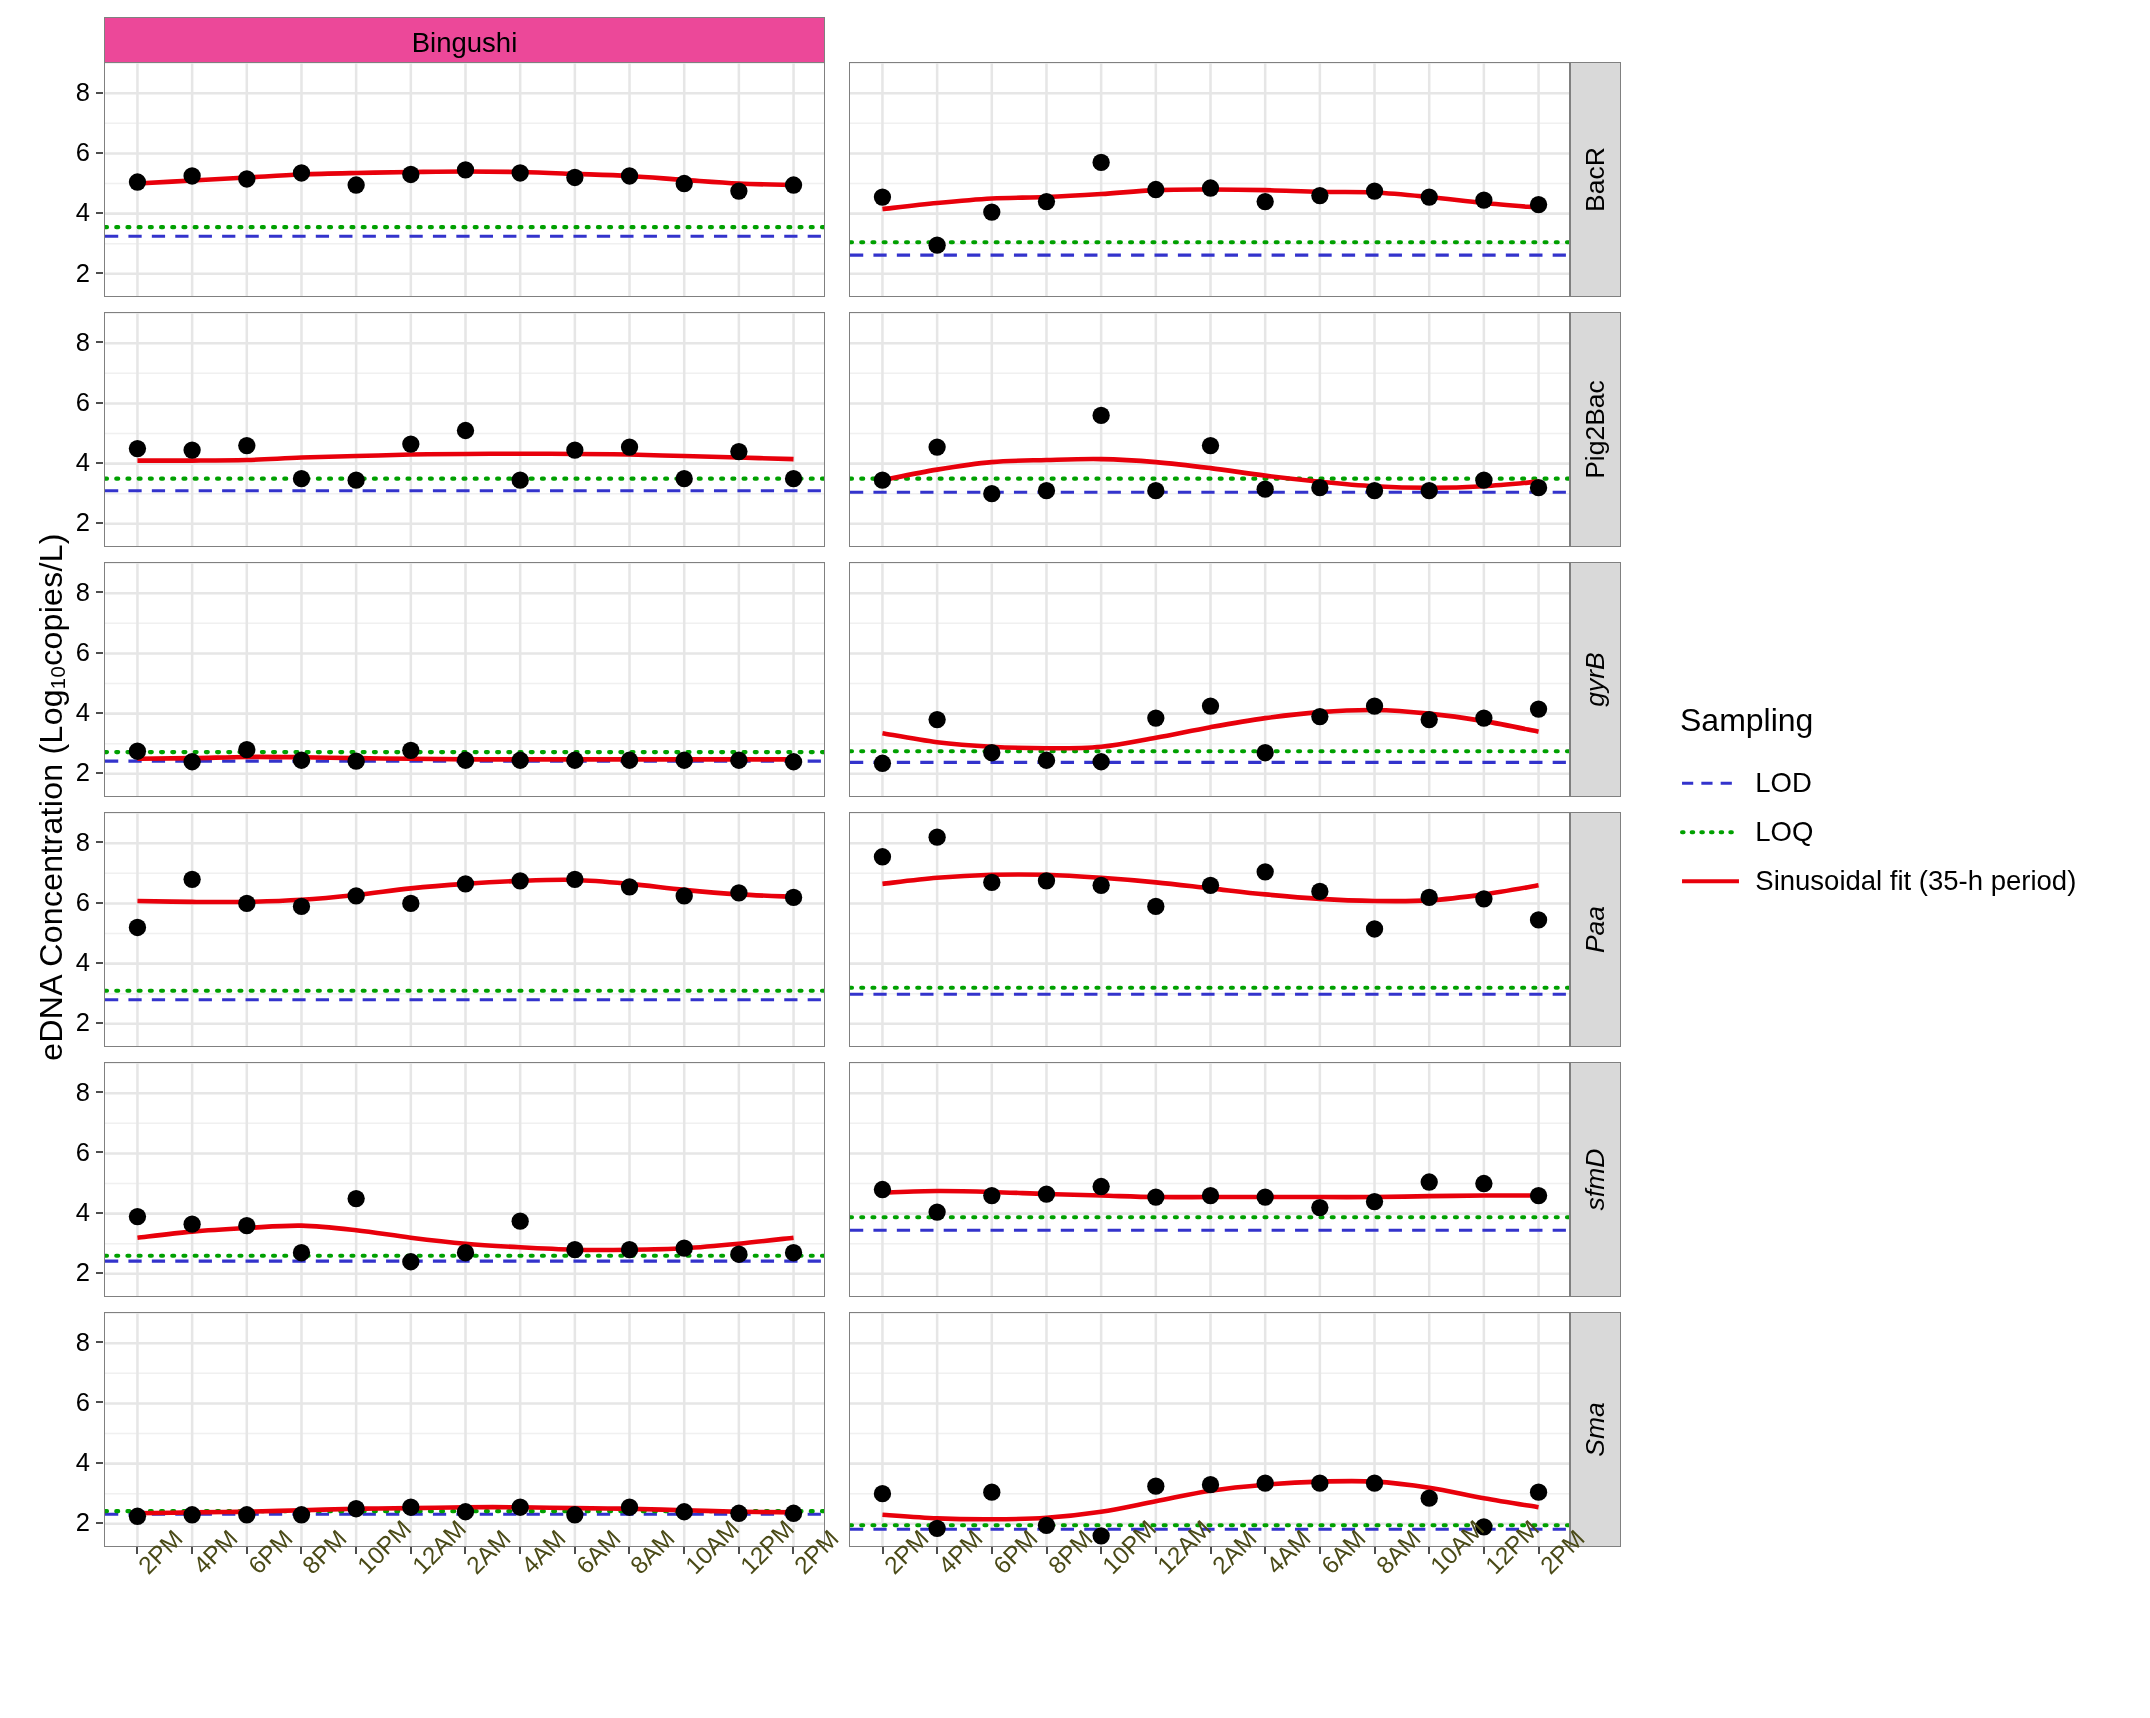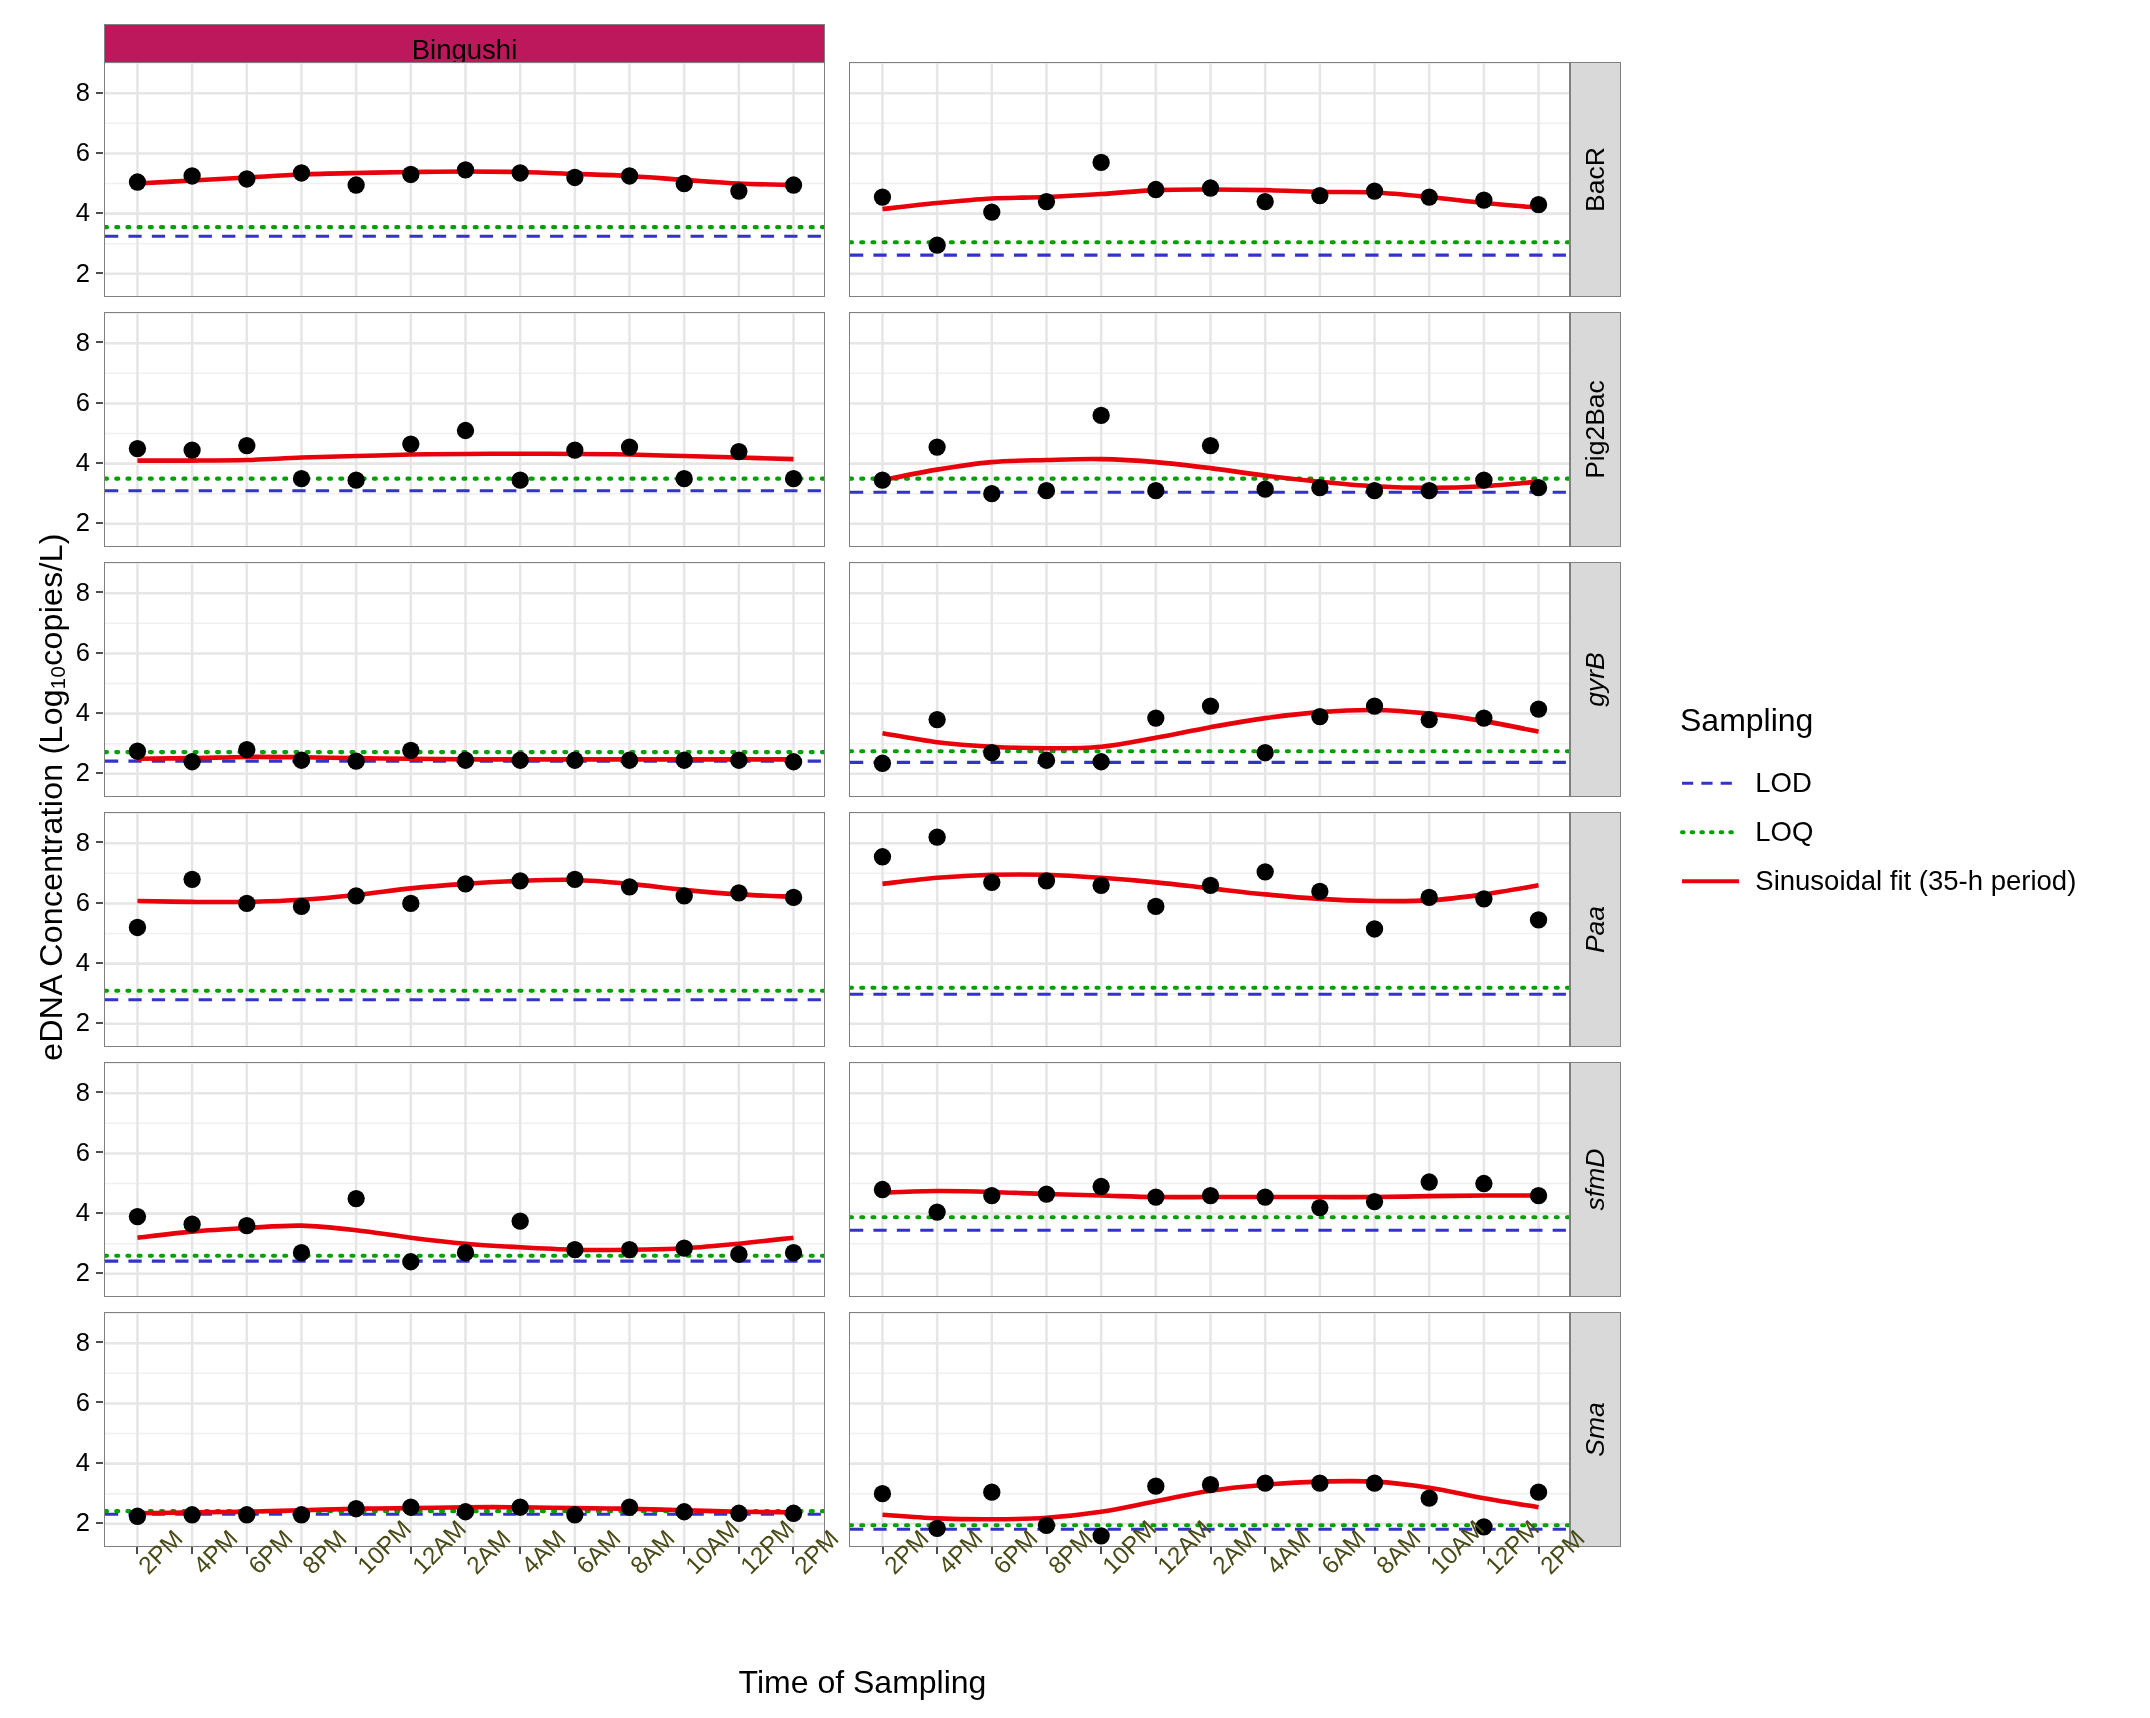--- a/index.html
+++ b/index.html
@@ -43,23 +43,23 @@
   #panel-grid {
     position: absolute;
     left: 104px;
     top: 9.2px;
     width: 1517px;
     height: 1537px;
   }
 
   .col-strip {
     position: absolute;
-    top: 15px;
+    top: 8px;
     height: 51px;
-    background: #be185d;
+    background: #ec4899;
     border: 1px solid #808080;
     box-sizing: border-box;
     display: flex;
     align-items: center;
     justify-content: center;
     font-size: 27.5px;
   }
   .row-strip {
     position: absolute;
     width: 51px;
@@ -774,21 +774,20 @@
       <div class="xtick-mark" style="left: 1270px; top: 1538px;"></div>
       <div class="xtick-label" style="left: 1267px; top: 1551px;">8AM</div>
       <div class="xtick-mark" style="left: 1324px; top: 1538px;"></div>
       <div class="xtick-label" style="left: 1321px; top: 1551px;">10AM</div>
       <div class="xtick-mark" style="left: 1379px; top: 1538px;"></div>
       <div class="xtick-label" style="left: 1376px; top: 1551px;">12PM</div>
       <div class="xtick-mark" style="left: 1434px; top: 1538px;"></div>
       <div class="xtick-label" style="left: 1431px; top: 1551px;">2PM</div>
     </div>
 
-  <div id="x-axis-title">Time of Sampling</div>
 
   <div id="legend">
     <div class="legend-title">Sampling</div>
     <div id="legend-items">
         <div class="legend-item">
           <div class="legend-key">
             <svg width="61" height="20.4" viewBox="0 0 120 40">
               <line x1="4" x2="116" y1="20" y2="20" stroke="#3333cc" stroke-width="6" stroke-dasharray="22 16"></line>
             </svg>
           </div>

